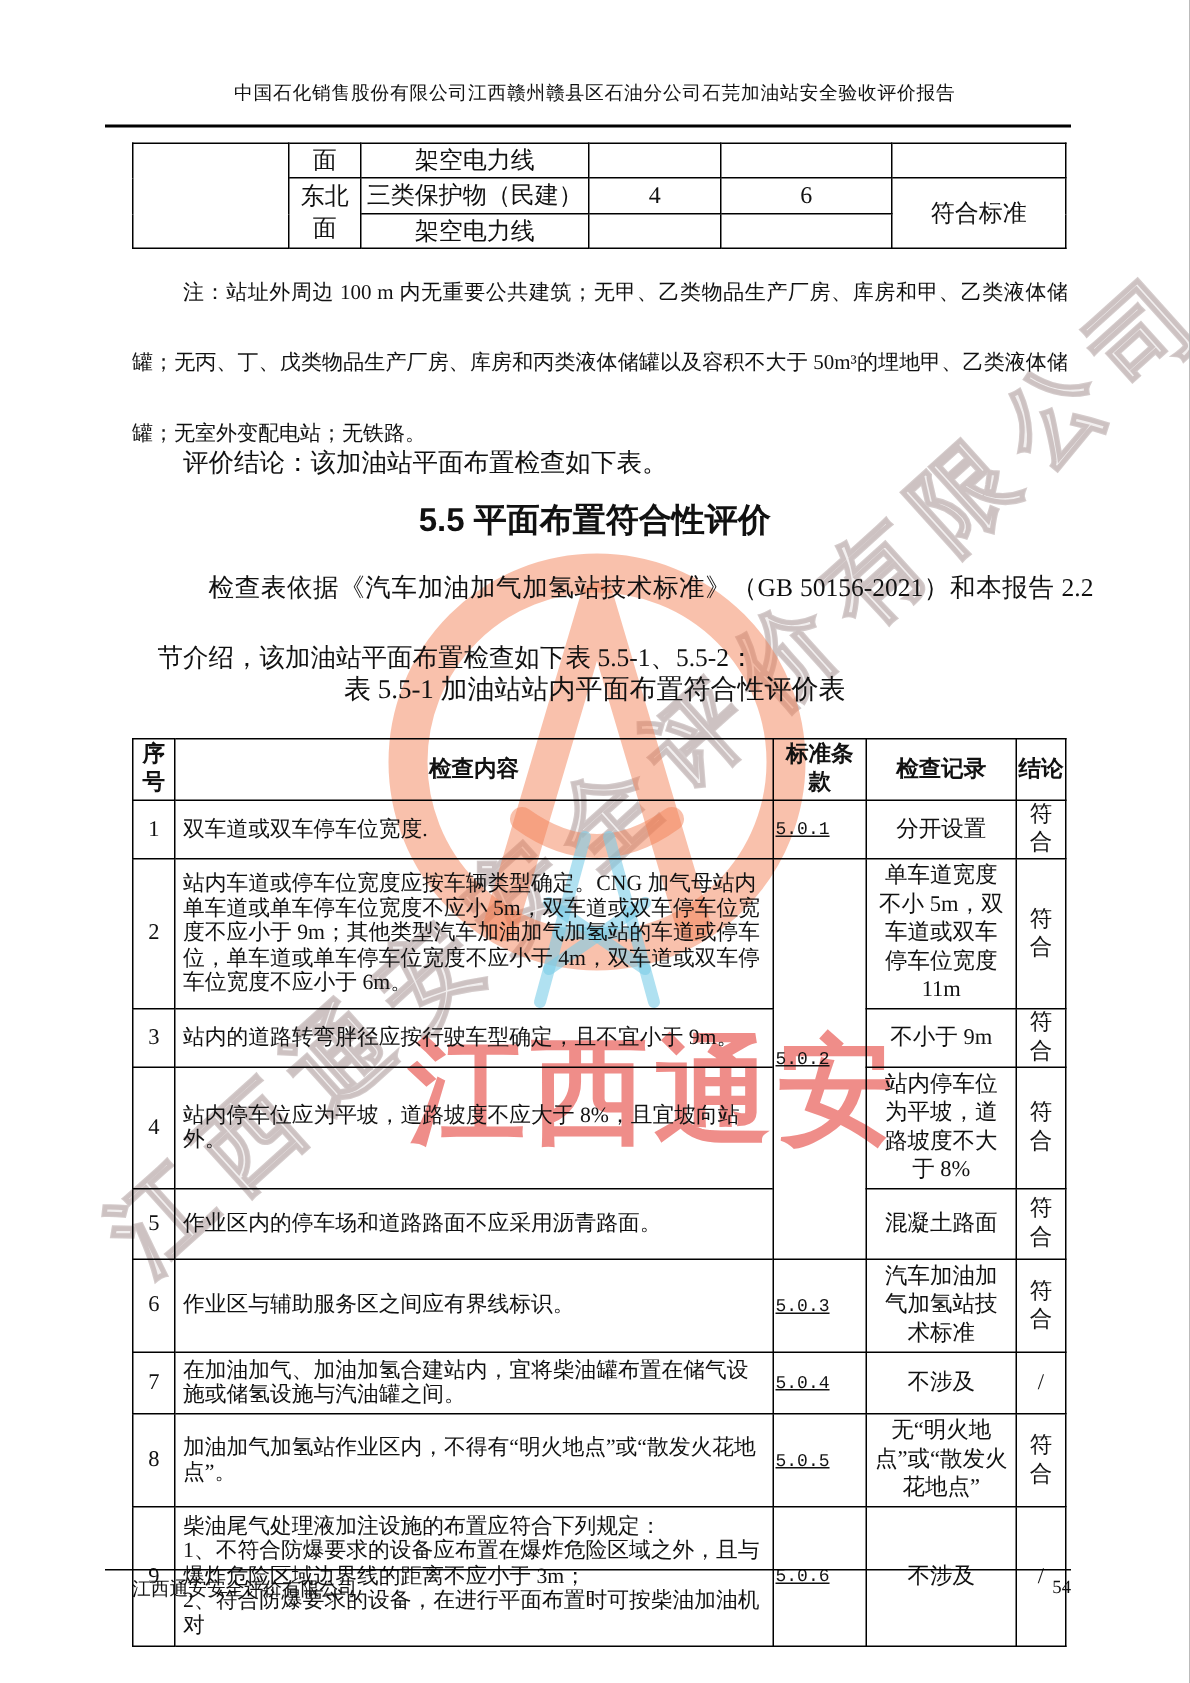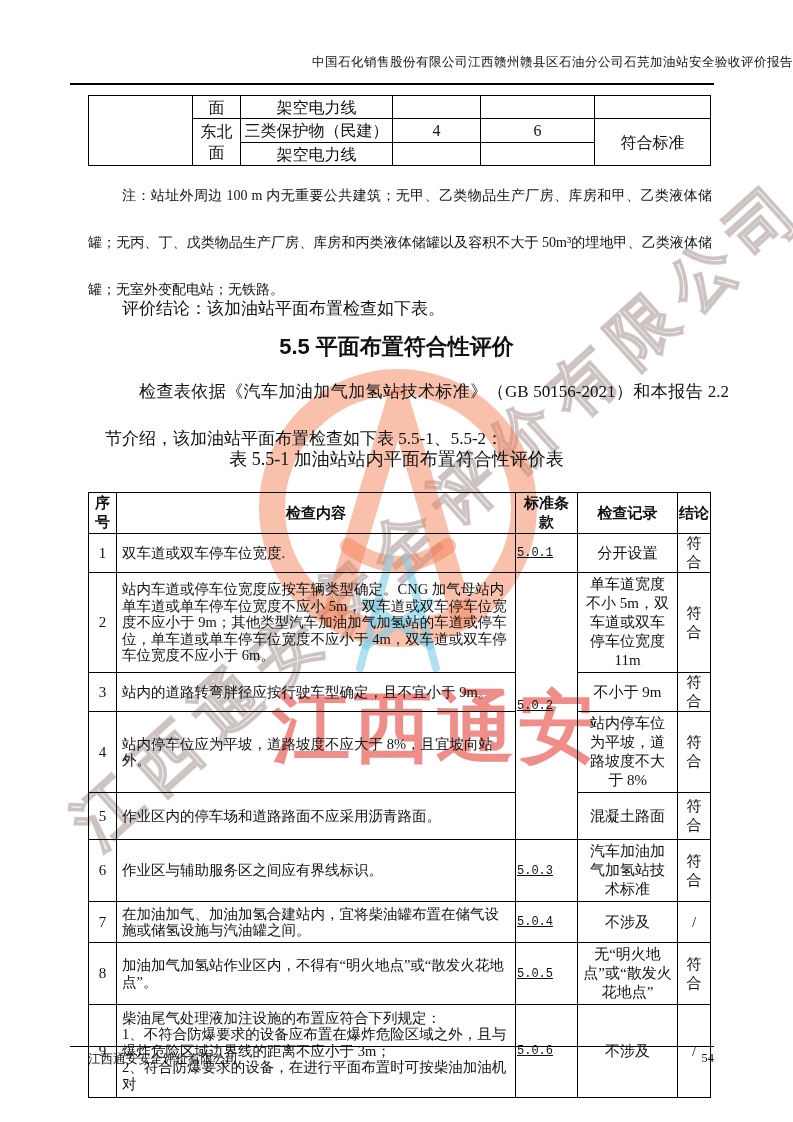--- a/index.html
+++ b/index.html
@@ -2,21 +2,21 @@
 <html><head>
 <meta charset="utf-8">
 <style>
   html,body{margin:0;padding:0;background:#888;}
   .page{position:relative;width:793px;height:1122px;background:#fff;margin:0 auto;
         font-family:"Liberation Serif","DejaVu Serif",serif;color:#111;overflow:hidden;}
   .layer-content{position:relative;z-index:1;}
   .layer-watermark{position:absolute;inset:0;z-index:0;pointer-events:none;}
 
   
-  .doc-title{position:absolute;top:54px;left:0;width:100%;text-align:right;
+  .doc-title{position:absolute;top:54px;left:0;width:100%;text-align:center;
              font-size:12.5px;letter-spacing:0.5px;}
   .header-rule{position:absolute;top:83px;left:70px;width:644px;border-top:2px solid #000;}
   .footer-rule{position:absolute;top:1046px;left:70px;width:644px;border-top:1.5px solid #000;}
   .footer-row{position:absolute;top:1051px;left:70px;width:644px;display:flex;
               align-items:flex-start;font-size:12.5px;}
   .footer-row .f-left{flex:1;text-align:left;padding-left:18px;}
   .footer-row .f-center{flex:0 0 auto;text-align:right;}
   .footer-row .f-right{flex:1;text-align:right;}
 
   

